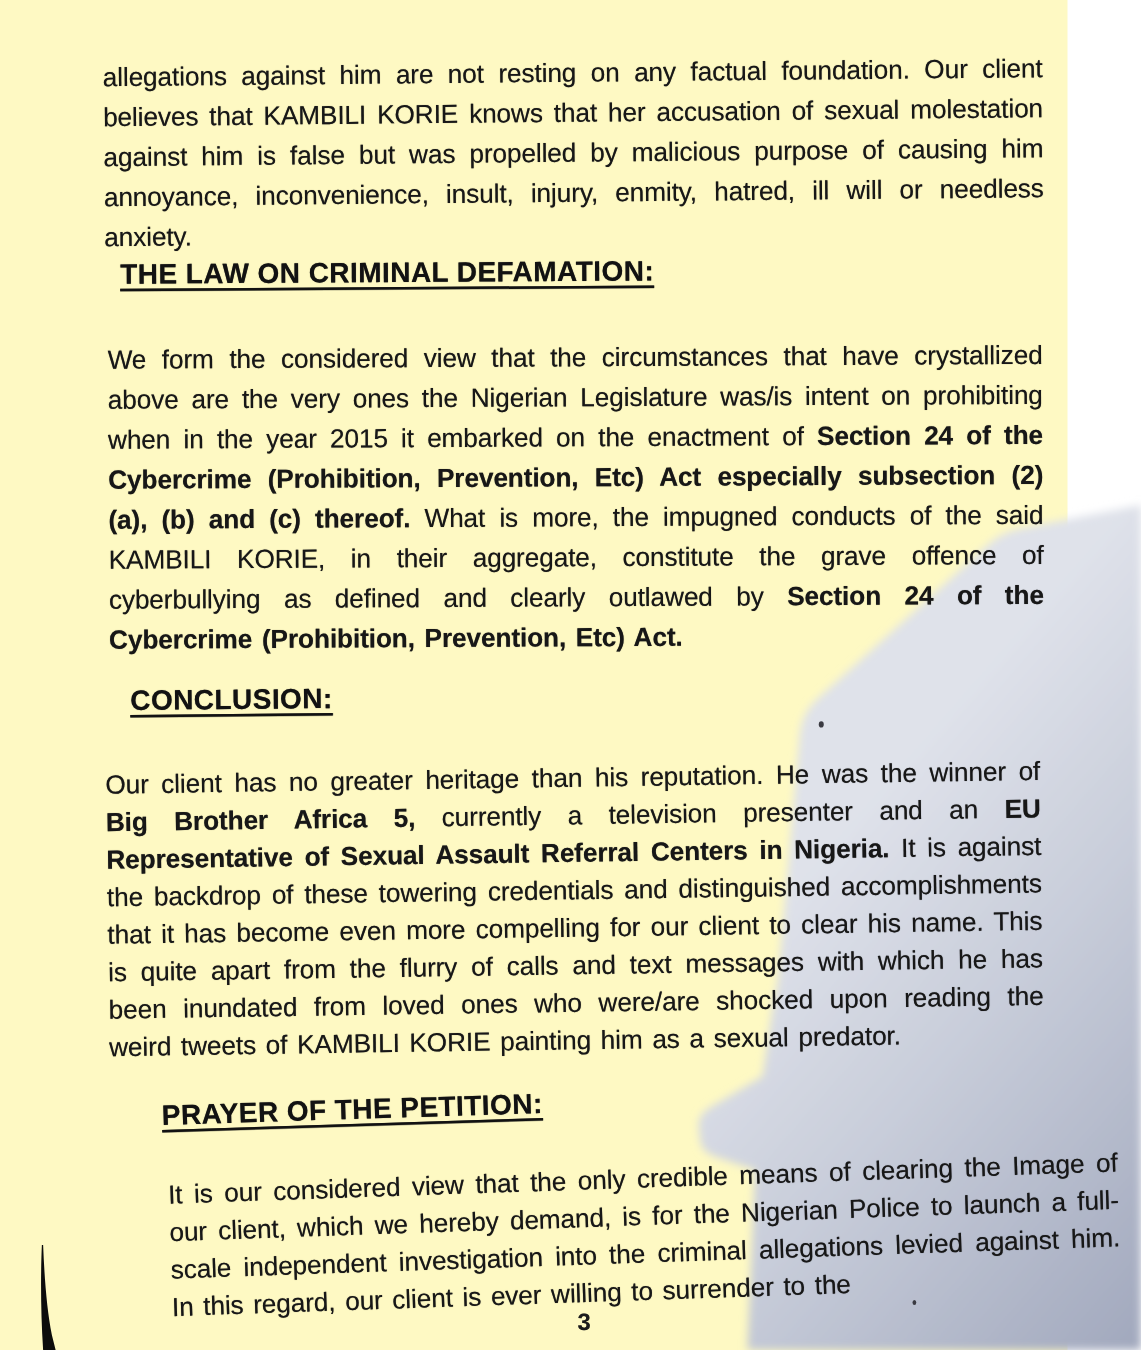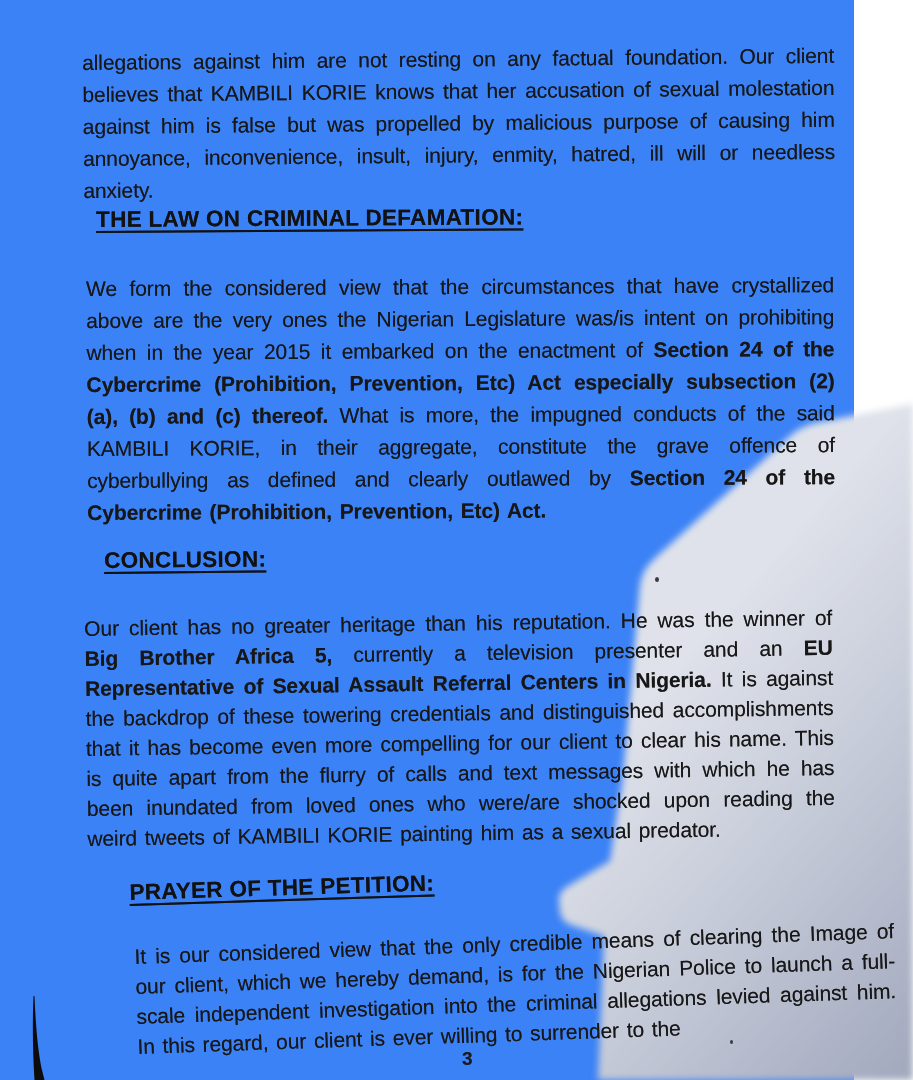--- a/index.html
+++ b/index.html
@@ -5,21 +5,21 @@
   html,body{margin:0;padding:0;}
   body{
     width:913px;height:1080px;
     background:#ffffff;
     font-family:"Liberation Sans", sans-serif;
     overflow:hidden;
   }
   .page{
     position:relative;
     width:854px;height:1080px;
-    background:#3b82f6;
+    background:#fef9c3;
   }
   .scan-layer{position:absolute;inset:0;pointer-events:none;}
   .textblock{
     position:absolute;
     color:#171717;
     font-size:21px;
     line-height:32px;
     text-align:justify;
     text-justify:inter-word;
     word-spacing:2px;

